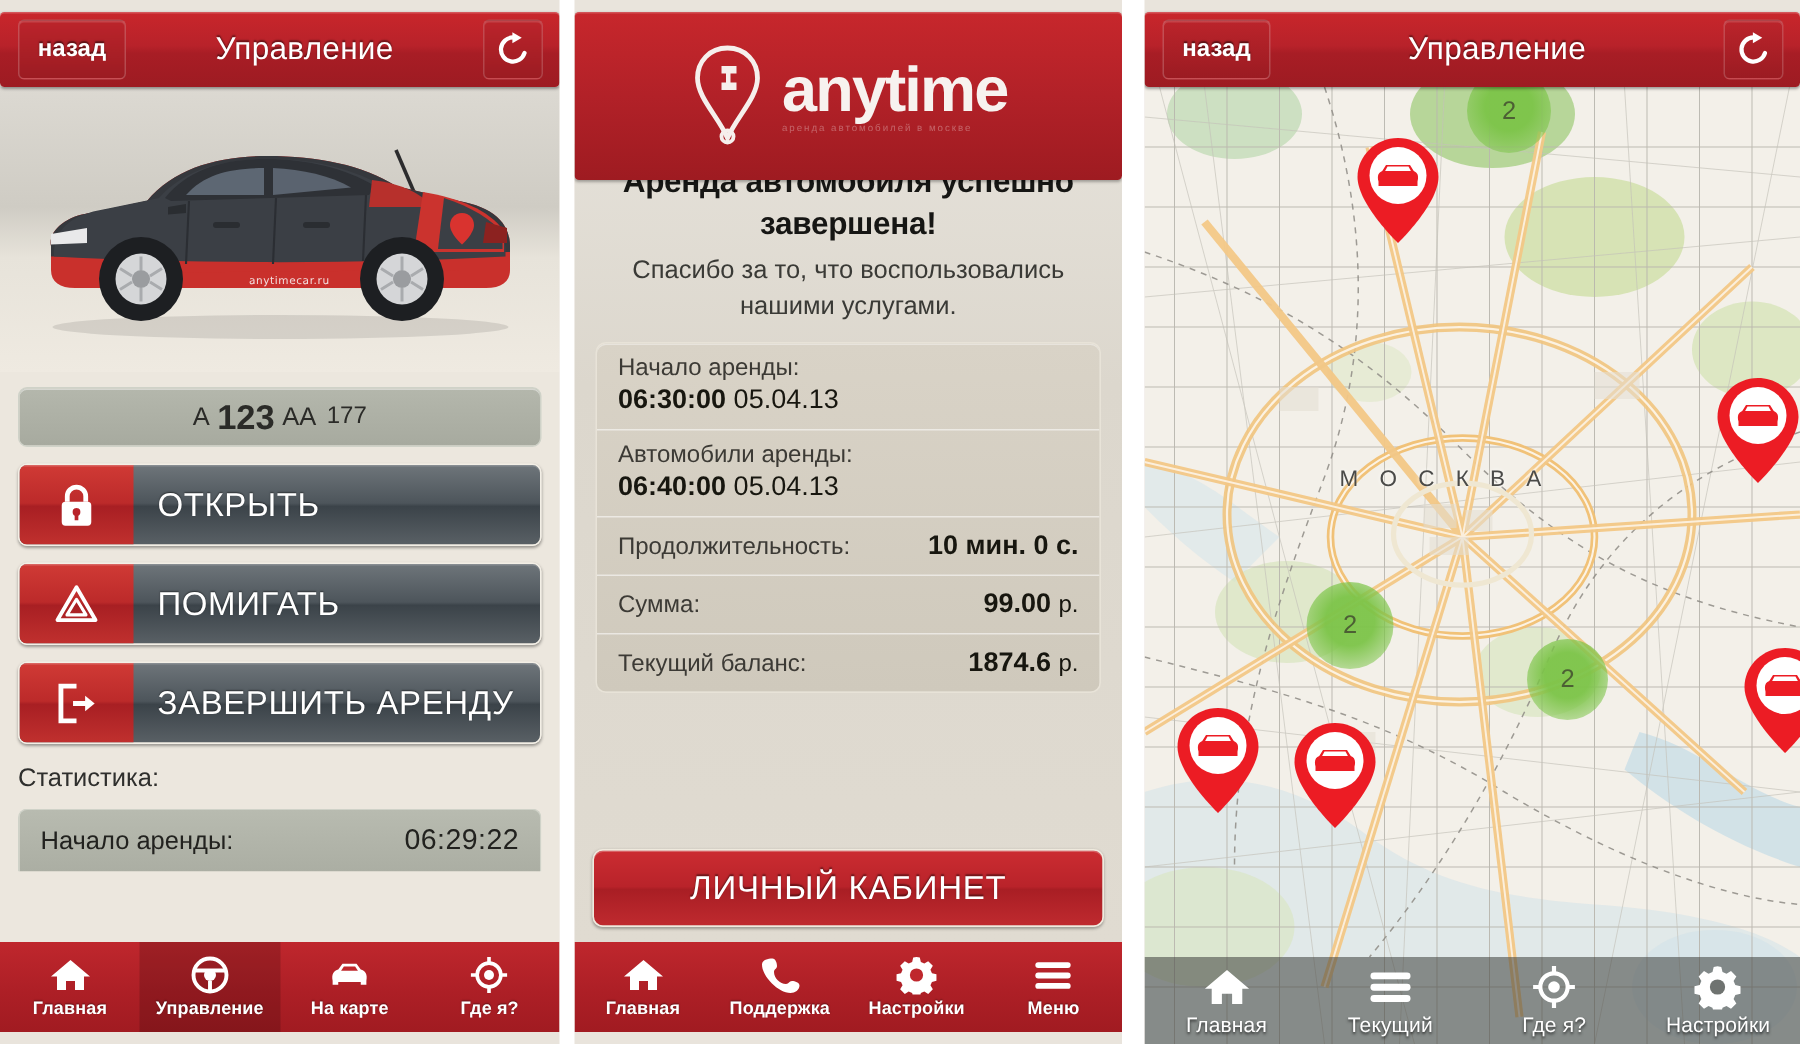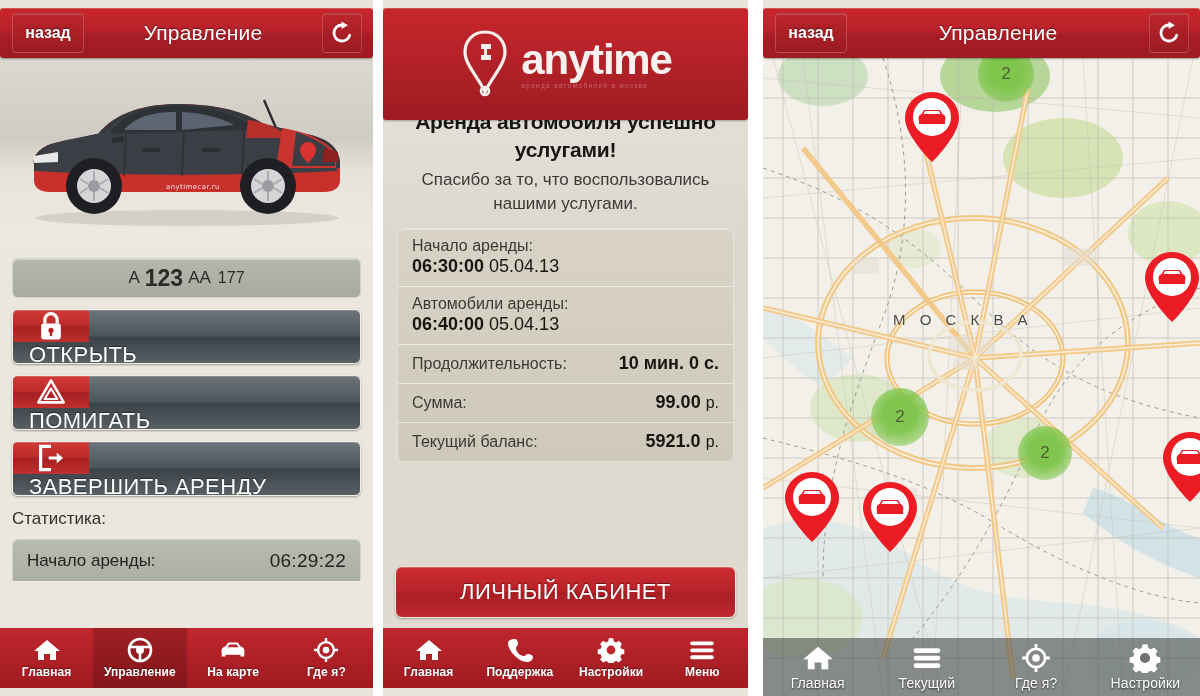--- a/index.html
+++ b/index.html
@@ -76,21 +76,21 @@
   .plate .big { font-size: 23px; font-weight: bold; }
   .plate .sm  { font-size: 17px; }
   .plate .reg { font-size: 16px; margin-left: 2px; }
 
   .act-btn {
     position: relative; height: 55px; margin-top: 11px;
     border-radius: 6px; overflow: hidden;
     background: linear-gradient(180deg,#6e757a 0%, #4d555b 48%, #3b4349 52%, #596065 100%);
     border: 1px solid #f3efe6;
     box-shadow: 0 1px 2px rgba(0,0,0,.35), inset 0 1px 0 rgba(255,255,255,.18);
-    display: flex; align-items: flex-start; flex-direction: column;
+    display: flex; align-items: center;
   }
   .act-ico {
     width: 76px; height: 100%;
     background: linear-gradient(180deg,#d03a35 0%, #bc2a2a 48%, #a81f23 52%, #c0302e 100%);
     display: flex; align-items: center; justify-content: center;
     box-shadow: inset 0 1px 0 rgba(255,255,255,.22);
   }
   .act-ico svg { width: 30px; height: 32px; display: block; }
   .act-lbl {
     flex: 1; padding-left: 16px; color: #fff;
@@ -371,21 +371,21 @@
         <path d="M22 16 h10 v5 h-4 v6 h4 v5 h-10 v-5 h3 v-6 h-3 z" fill="#f6efec"></path>
         <circle cx="26" cy="63" r="4" fill="none" stroke="#f6efec" stroke-width="2.6"></circle>
       </svg>
       <div class="logo-txt">
         <div class="logo-word">anytime</div>
         <div class="logo-tag">аренда автомобилей в москве</div>
       </div>
     </div>
 
     <div class="body2">
-      <div class="msg-h">Аренда автомобиля успешно услугами!</div>
+      <div class="msg-h">Аренда автомобиля успешно завершена!</div>
       <div class="msg-p">Спасибо за то, что воспользовались нашими услугами.</div>
 
       <div class="info-card">
         <div class="info-row">
           <div class="info-k">Начало аренды:</div>
           <div class="info-v">
             <span>06:30:00</span>
             <span class="lt">05.04.13</span>
           </div>
         </div>
@@ -403,21 +403,21 @@
         <div class="info-row two">
           <span class="info-k">Сумма:</span>
           <span class="info-v2">
             <span>99.00</span>
             <span class="cur">р.</span>
           </span>
         </div>
         <div class="info-row two">
           <span class="info-k">Текущий баланс:</span>
           <span class="info-v2">
-            <span>5921.0</span>
+            <span>1874.6</span>
             <span class="cur">р.</span>
           </span>
         </div>
       </div>
 
       <div class="cab-btn">ЛИЧНЫЙ КАБИНЕТ</div>
     </div>
 
     <div class="tabbar">
       <div class="tab">

